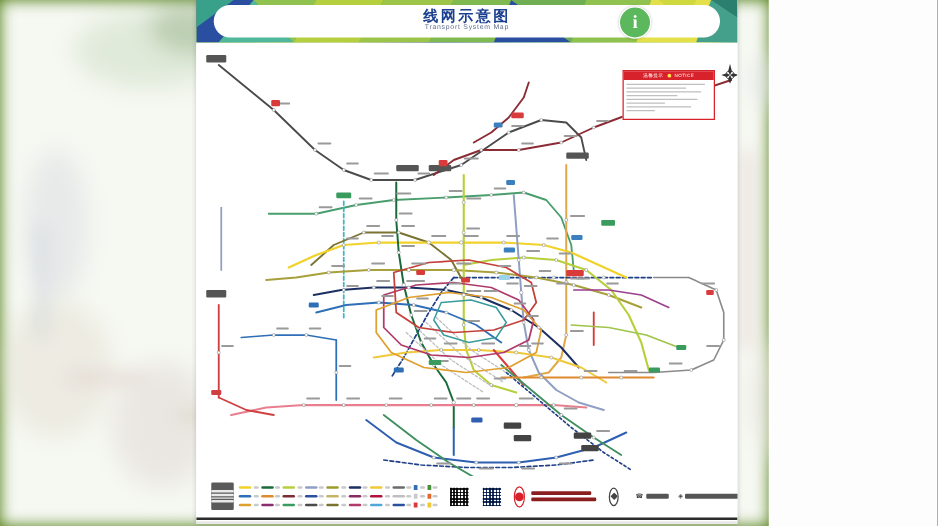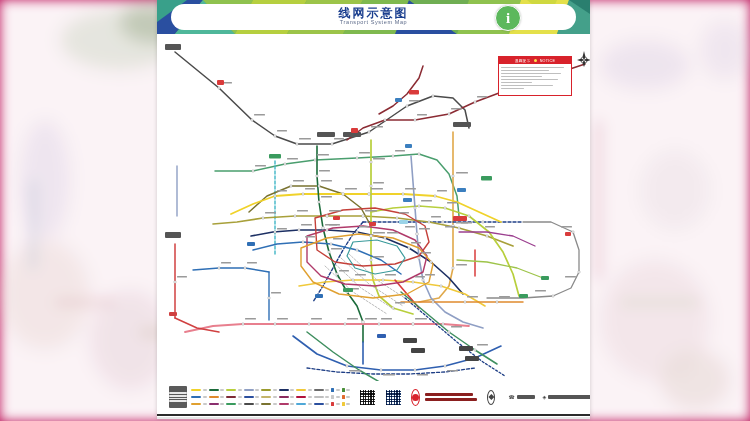--- a/index.html
+++ b/index.html
@@ -2,21 +2,21 @@
 <html><head>
 <meta charset="utf-8">
 <style>
   html,body{margin:0;padding:0;}
   body{
     width:750px;height:421px;overflow:hidden;
     background:#fdfdfd;
     font-family:"Liberation Sans","DejaVu Sans",sans-serif;
     position:relative;
   }
-  #root{position:absolute;inset:0;width:750px;height:421px;overflow:hidden;background:#be185d;}
+  #root{position:absolute;inset:0;width:615px;height:421px;overflow:hidden;background:#4d7c0f;}
 
   
   .backdrop{
     position:absolute;inset:0;
     background:#ffffff;
     filter:blur(6px);
     opacity:.95;
   }
   .bd-blob{position:absolute;border-radius:50%;filter:blur(7px);}
   .bd-line{position:absolute;border-radius:4px;filter:blur(4px);opacity:.55;}

